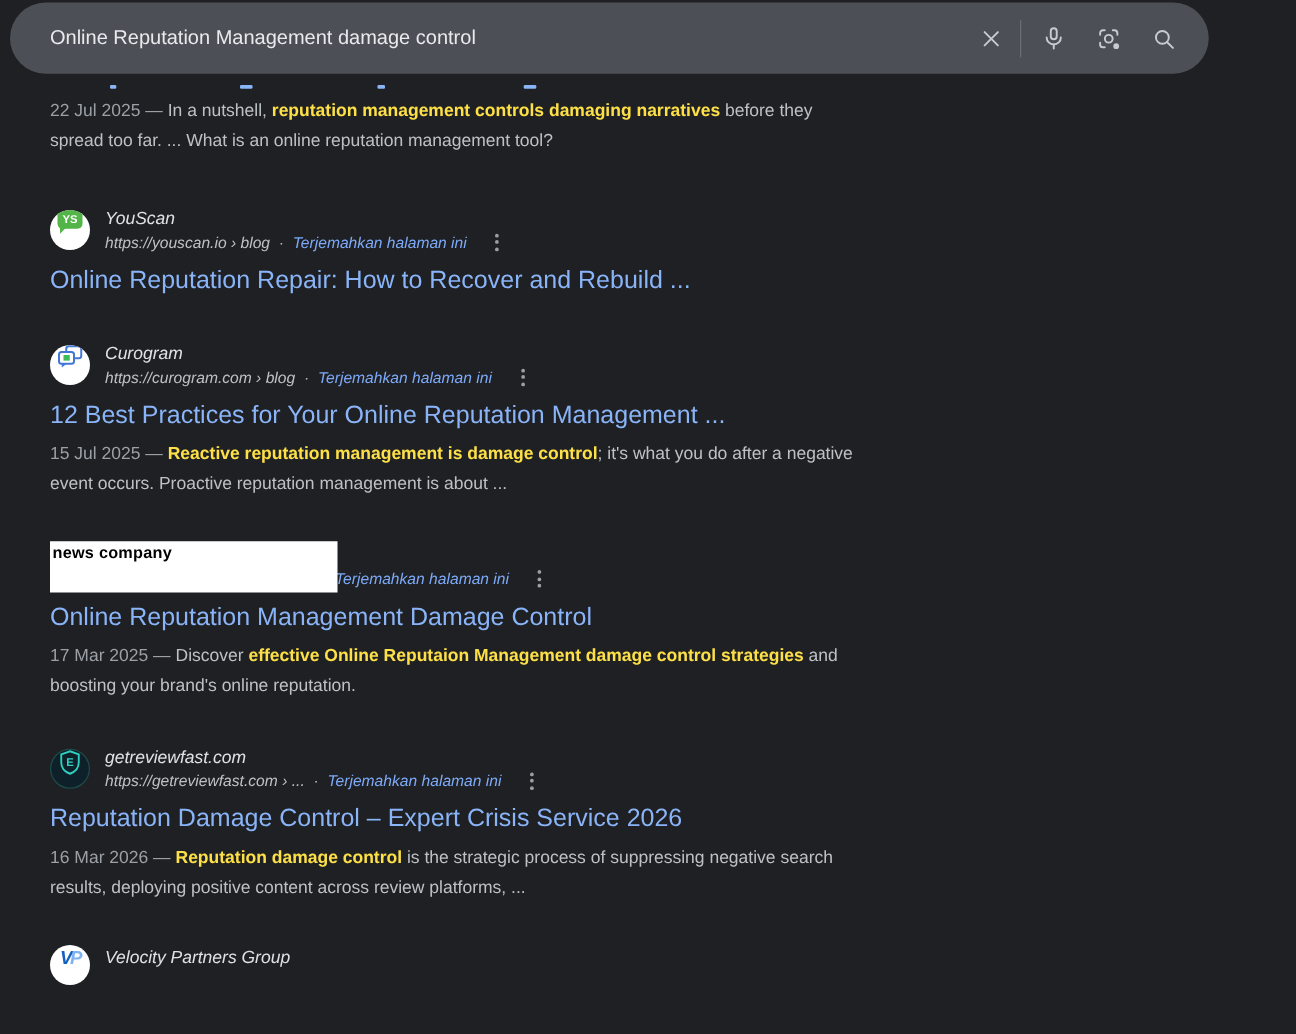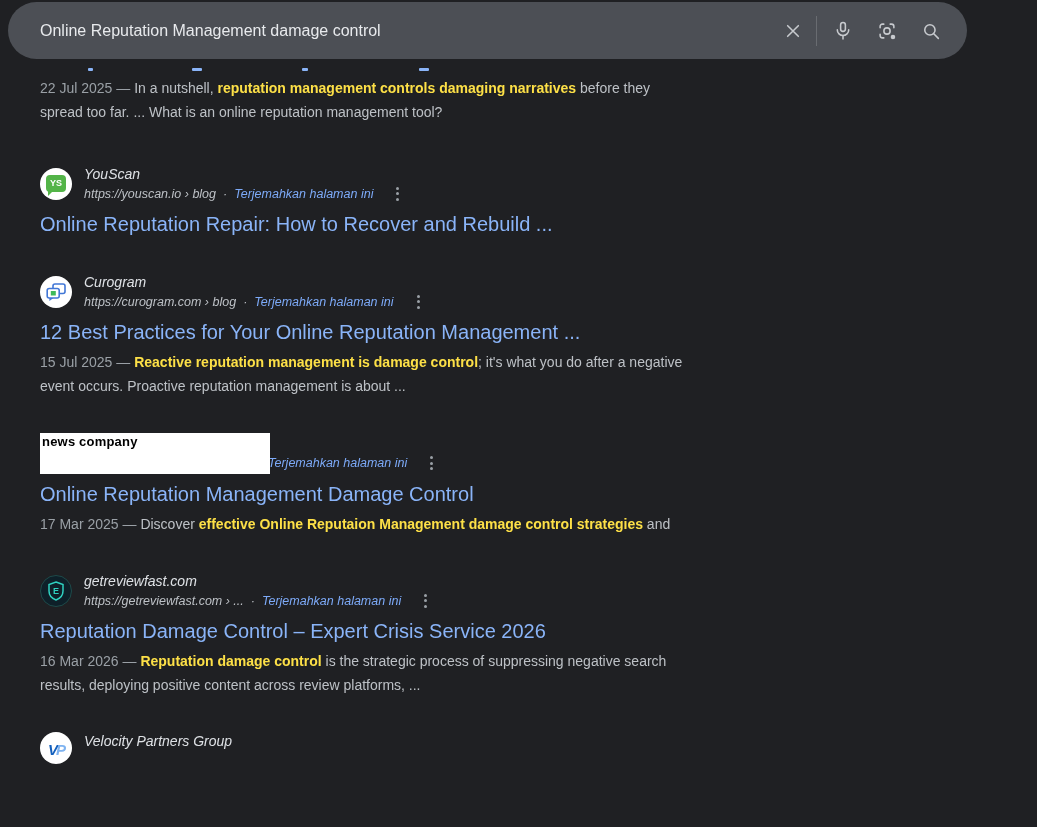--- a/index.html
+++ b/index.html
@@ -29,21 +29,21 @@
   .variant-partial_top .dash-row { display:block; }
   .dash { position:absolute; top:4px; height:3px; background:#8ab4f8; border-radius:1px; }
   .dash:nth-of-type(1){ left:48px;  width:5px; }
   .dash:nth-of-type(2){ left:152px; width:10px; }
   .dash:nth-of-type(3){ left:262px; width:6px; }
   .dash:nth-of-type(4){ left:379px; width:10px; }
 
   
   .result-header { display:flex; align-items:center; gap:12px; height:40px; cursor:pointer; }
   .favicon { width:32px; height:32px; border-radius:50%; background:#fff; flex:none;
-             display:flex; align-items:center; justify-content:center; overflow:hidden; }
+             display:flex; align-items:flex-start; justify-content:center; overflow:hidden; }
   .source-text { display:flex; flex-direction:column; justify-content:center;font-style:italic; }
   .site-name { font-size:14px; line-height:19px; color:#dee1e5; }
   .url-line { display:flex; align-items:center; font-size:12.5px; line-height:18px; color:#bdc1c6; white-space:nowrap; }
   .dot-sep { margin:0 7px; color:#bdc1c6; }
   .translate-link { color:#7daaf8; text-decoration:none; cursor:pointer; }
   .kebab { margin-left:20px; display:inline-flex; flex-direction:column; gap:2.5px;
            cursor:pointer; padding:3px; background:none; border:none; }
   .kebab i { width:3px; height:3px; border-radius:50%; background:#9aa0a6; display:block; }
 
   
@@ -193,21 +193,21 @@
           <a class="translate-link">Terjemahkan halaman ini</a>
           <button class="kebab">
               <i></i>
               <i></i>
               <i></i>
             </button>
         </div>
       </div>
     </div>
     <a class="result-title">Online Reputation Management Damage Control</a>
-    <div class="snippet"><span class="date">17 Mar 2025 — </span><span>Discover </span><b>effective Online Reputaion Management damage control strategies</b><span> and</span><br></div>
+    <div class="snippet"><span class="date">17 Mar 2025 — </span><span>Discover </span><b>effective Online Reputaion Management damage control strategies</b><span> and</span><br><span>boosting your brand's online reputation.</span></div>
   </div>
 
   <div class="result variant-normal">
 
     <div class="result-header">
 
       <span class="favicon fav-shield">
           <svg width="18" height="20" viewBox="0 0 18 20">
             <path d="M9 1 L16 3.5 V10 C16 14.5 13 17.5 9 19 C5 17.5 2 14.5 2 10 V3.5 Z" fill="none" stroke="#2fd0c0" stroke-width="1.5"></path>
             <text x="9" y="13" font-size="9" fill="#2fd0c0" text-anchor="middle" font-weight="bold">E</text>

